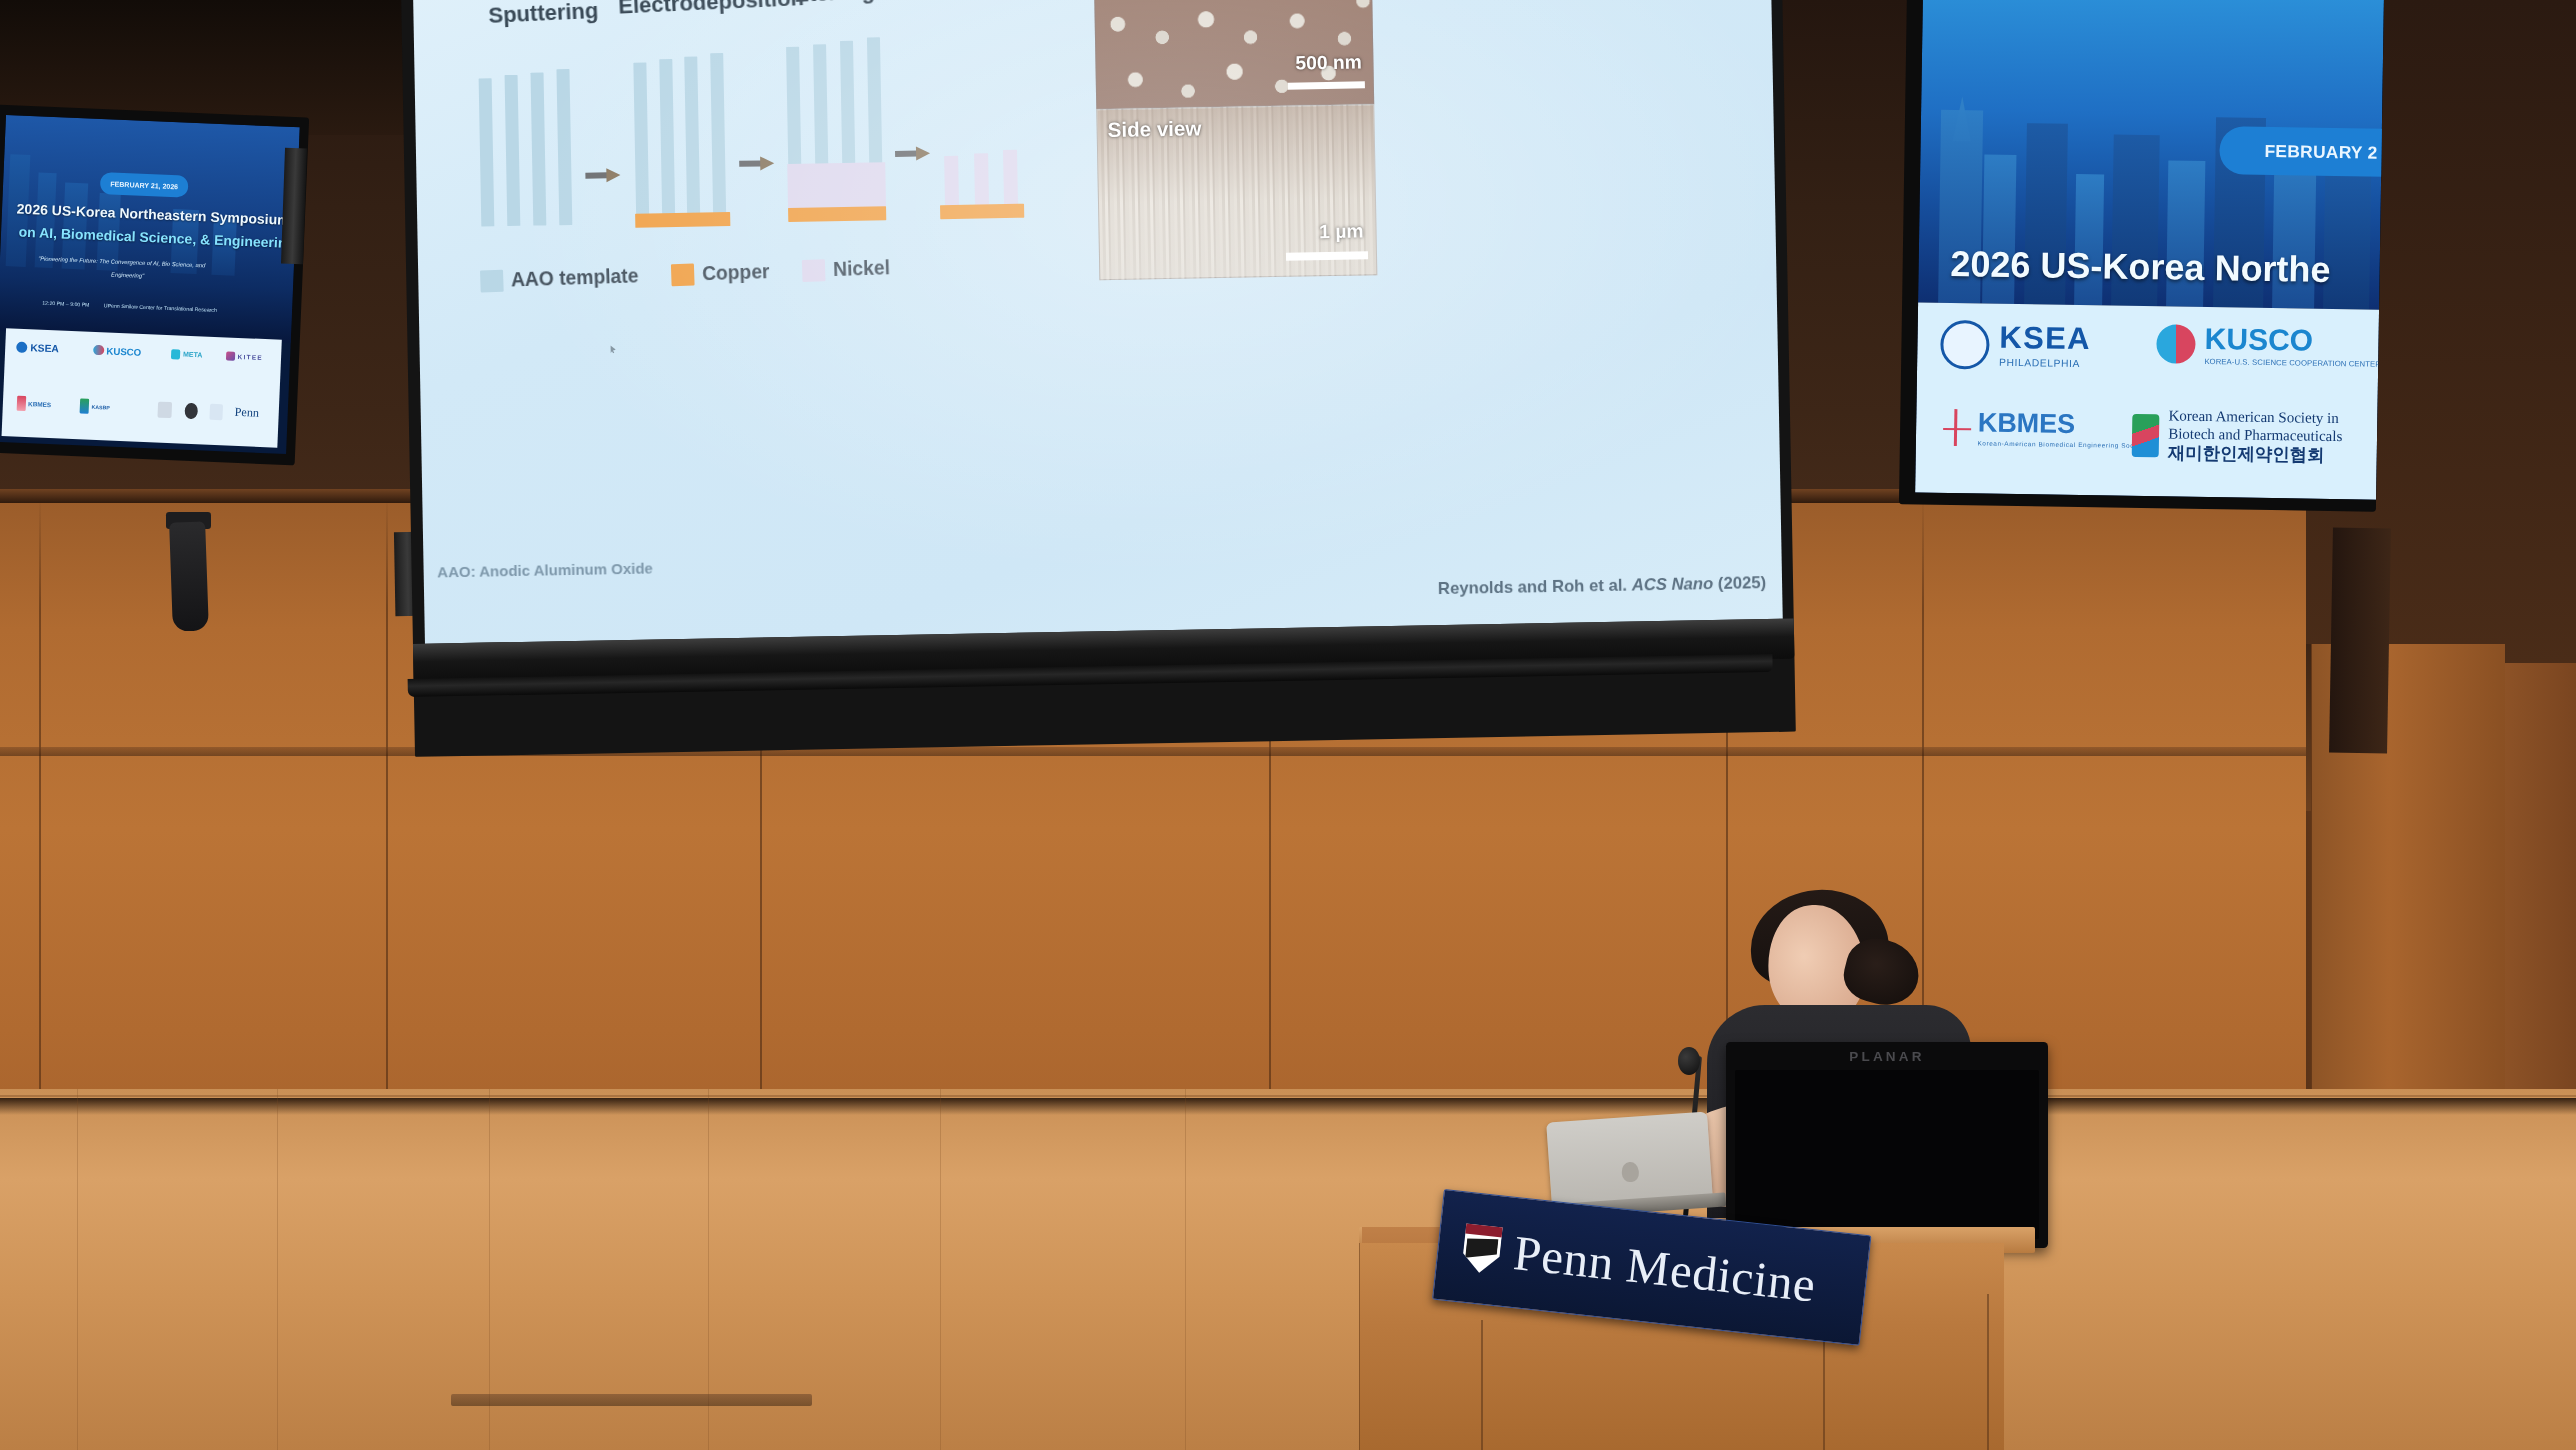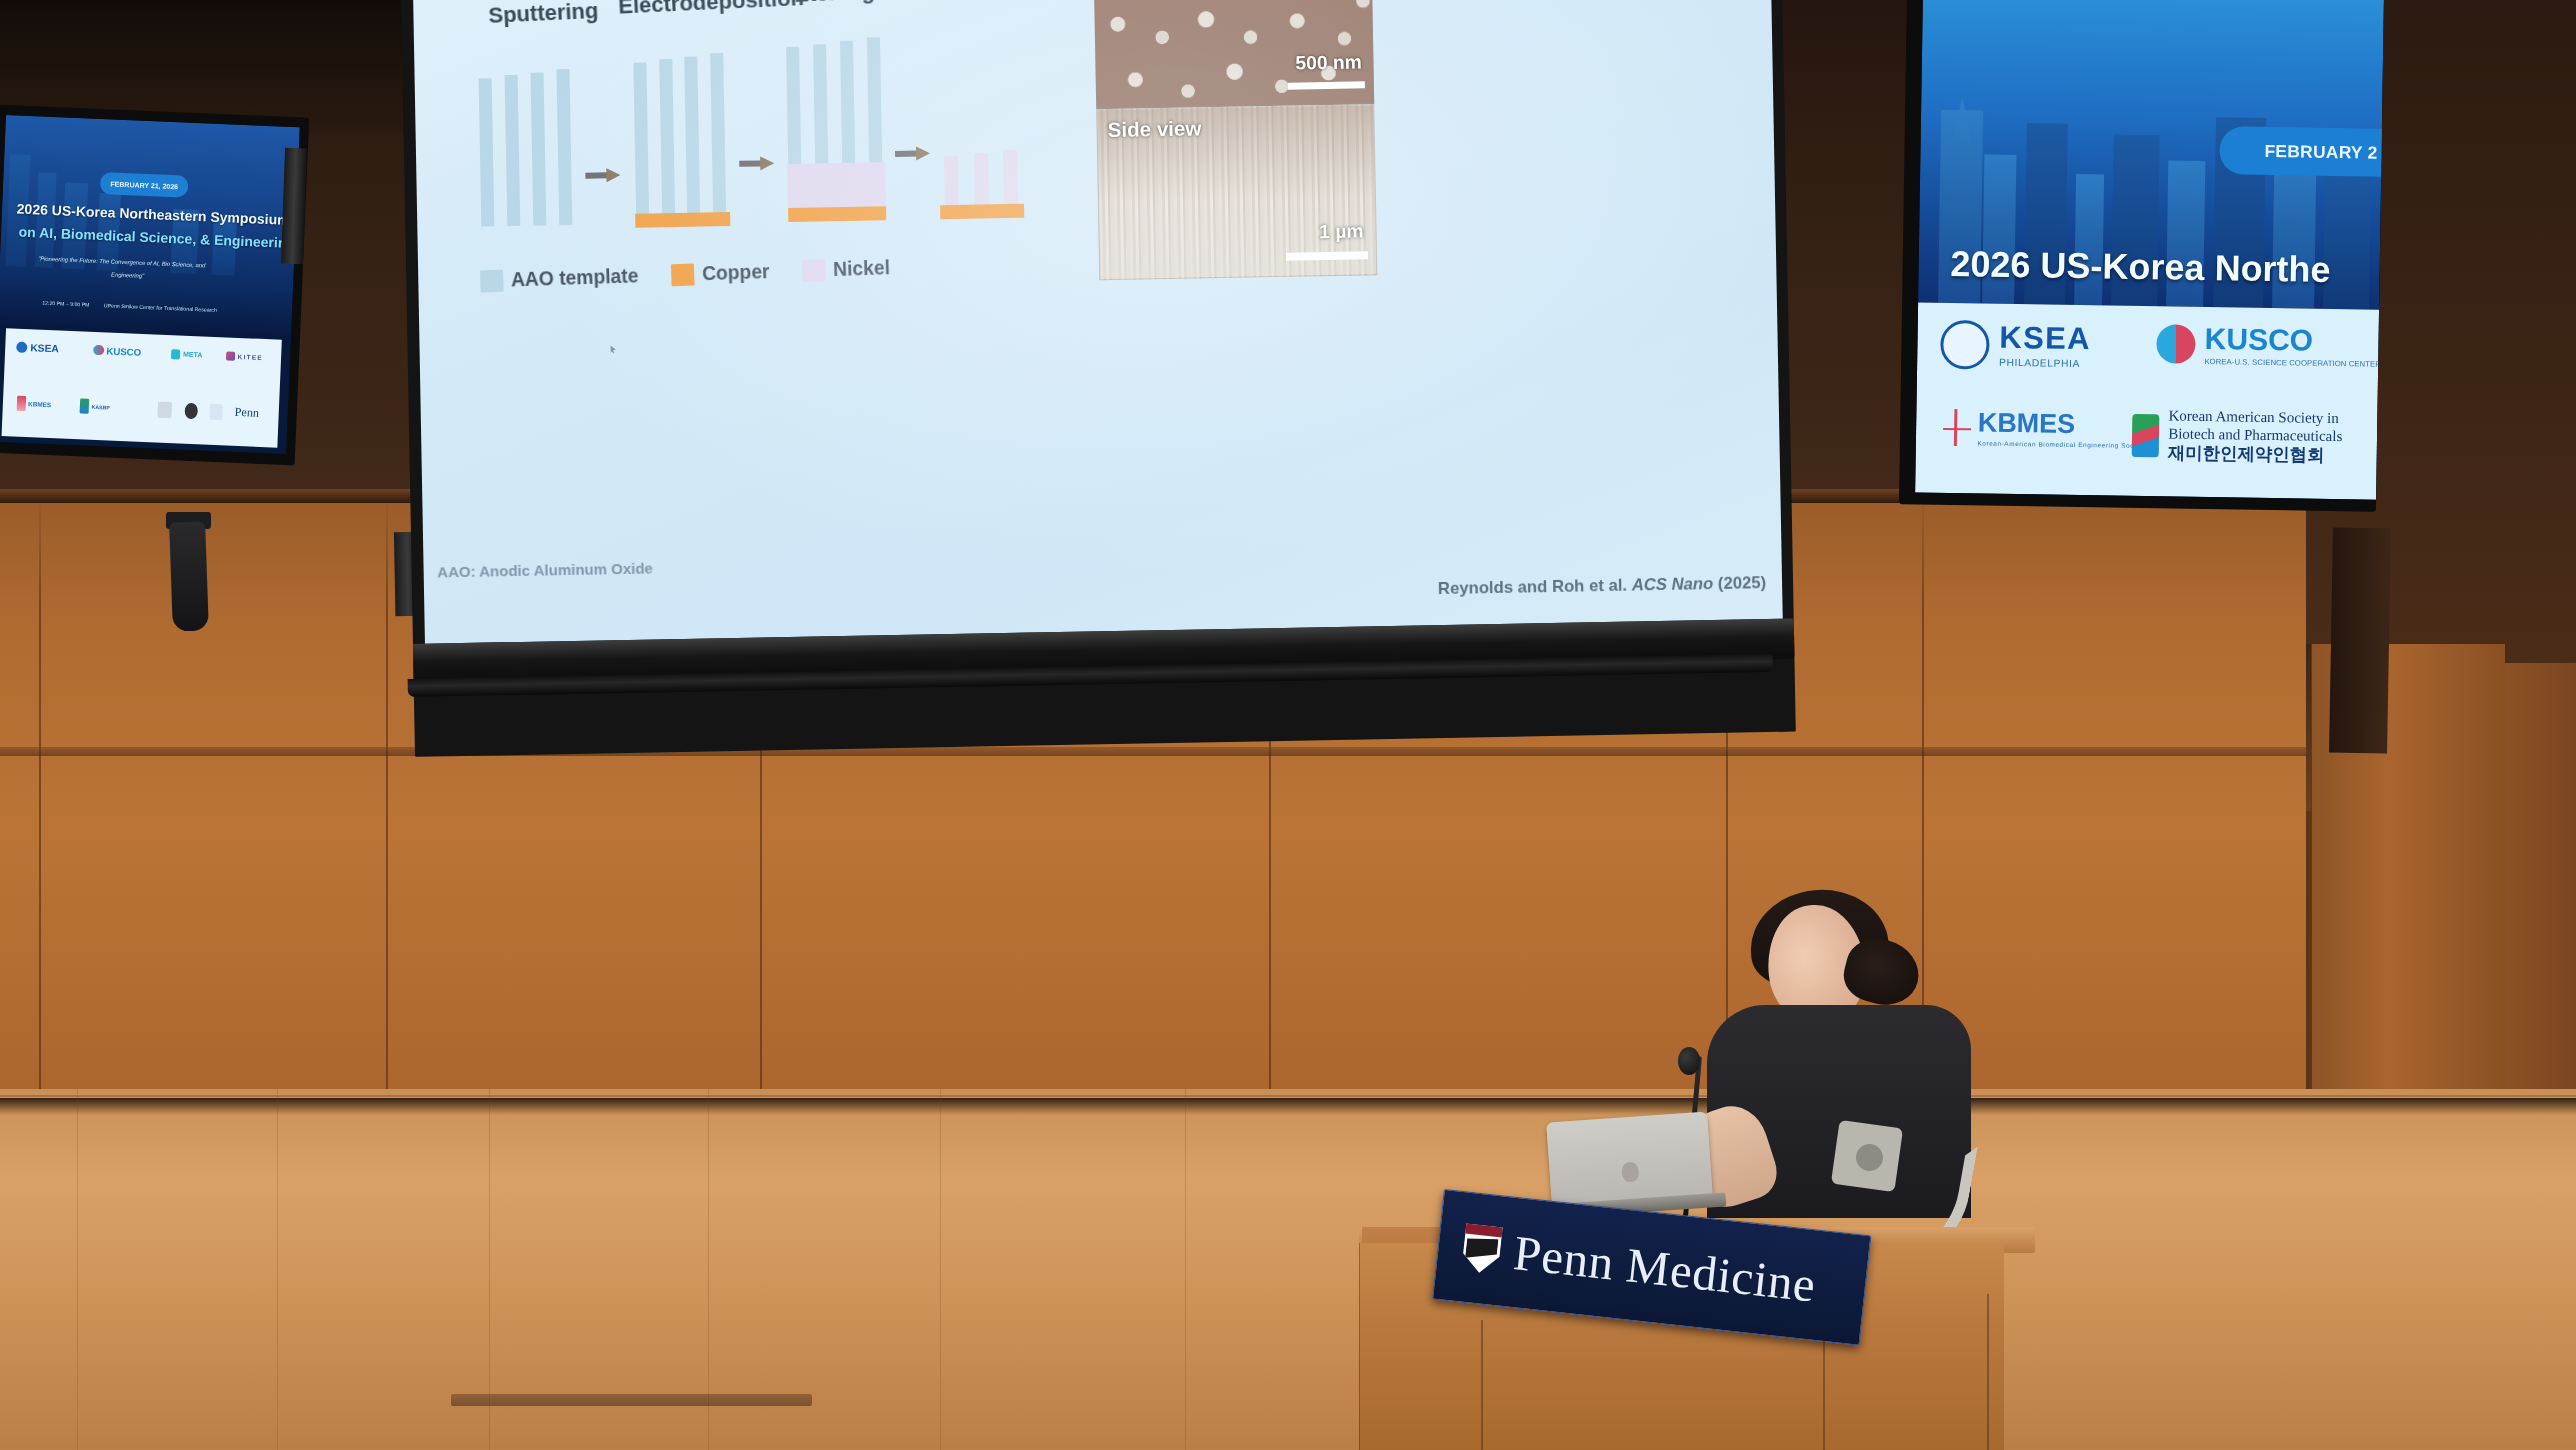--- a/index.html
+++ b/index.html
@@ -698,20 +698,24 @@
   <div class="mic-head"></div>
 
   <div class="laptop">
     <span class="laptop-apple"></span>
   </div>
   <div class="laptop-base"></div>
 
   <div class="monitor-arm"></div>
   <div class="monitor-vesa"></div>
   <div class="monitor-hub"></div>
+  <div class="monitor">
+    <span class="monitor-brand">PLANAR</span>
+    <span class="monitor-inner"></span>
+  </div>
 
   <div class="sticky"></div>
   <div class="cable"></div>
   <div class="clicker"></div>
 
   <div class="podium-top"></div>
   <div class="podium-left-wing"></div>
   <div class="podium-body"></div>
   <div class="podium-seam" style="left:1481px;top:1320px;height:130px;"></div>
   <div class="podium-seam" style="left:1823px;top:1301px;height:149px;"></div>

